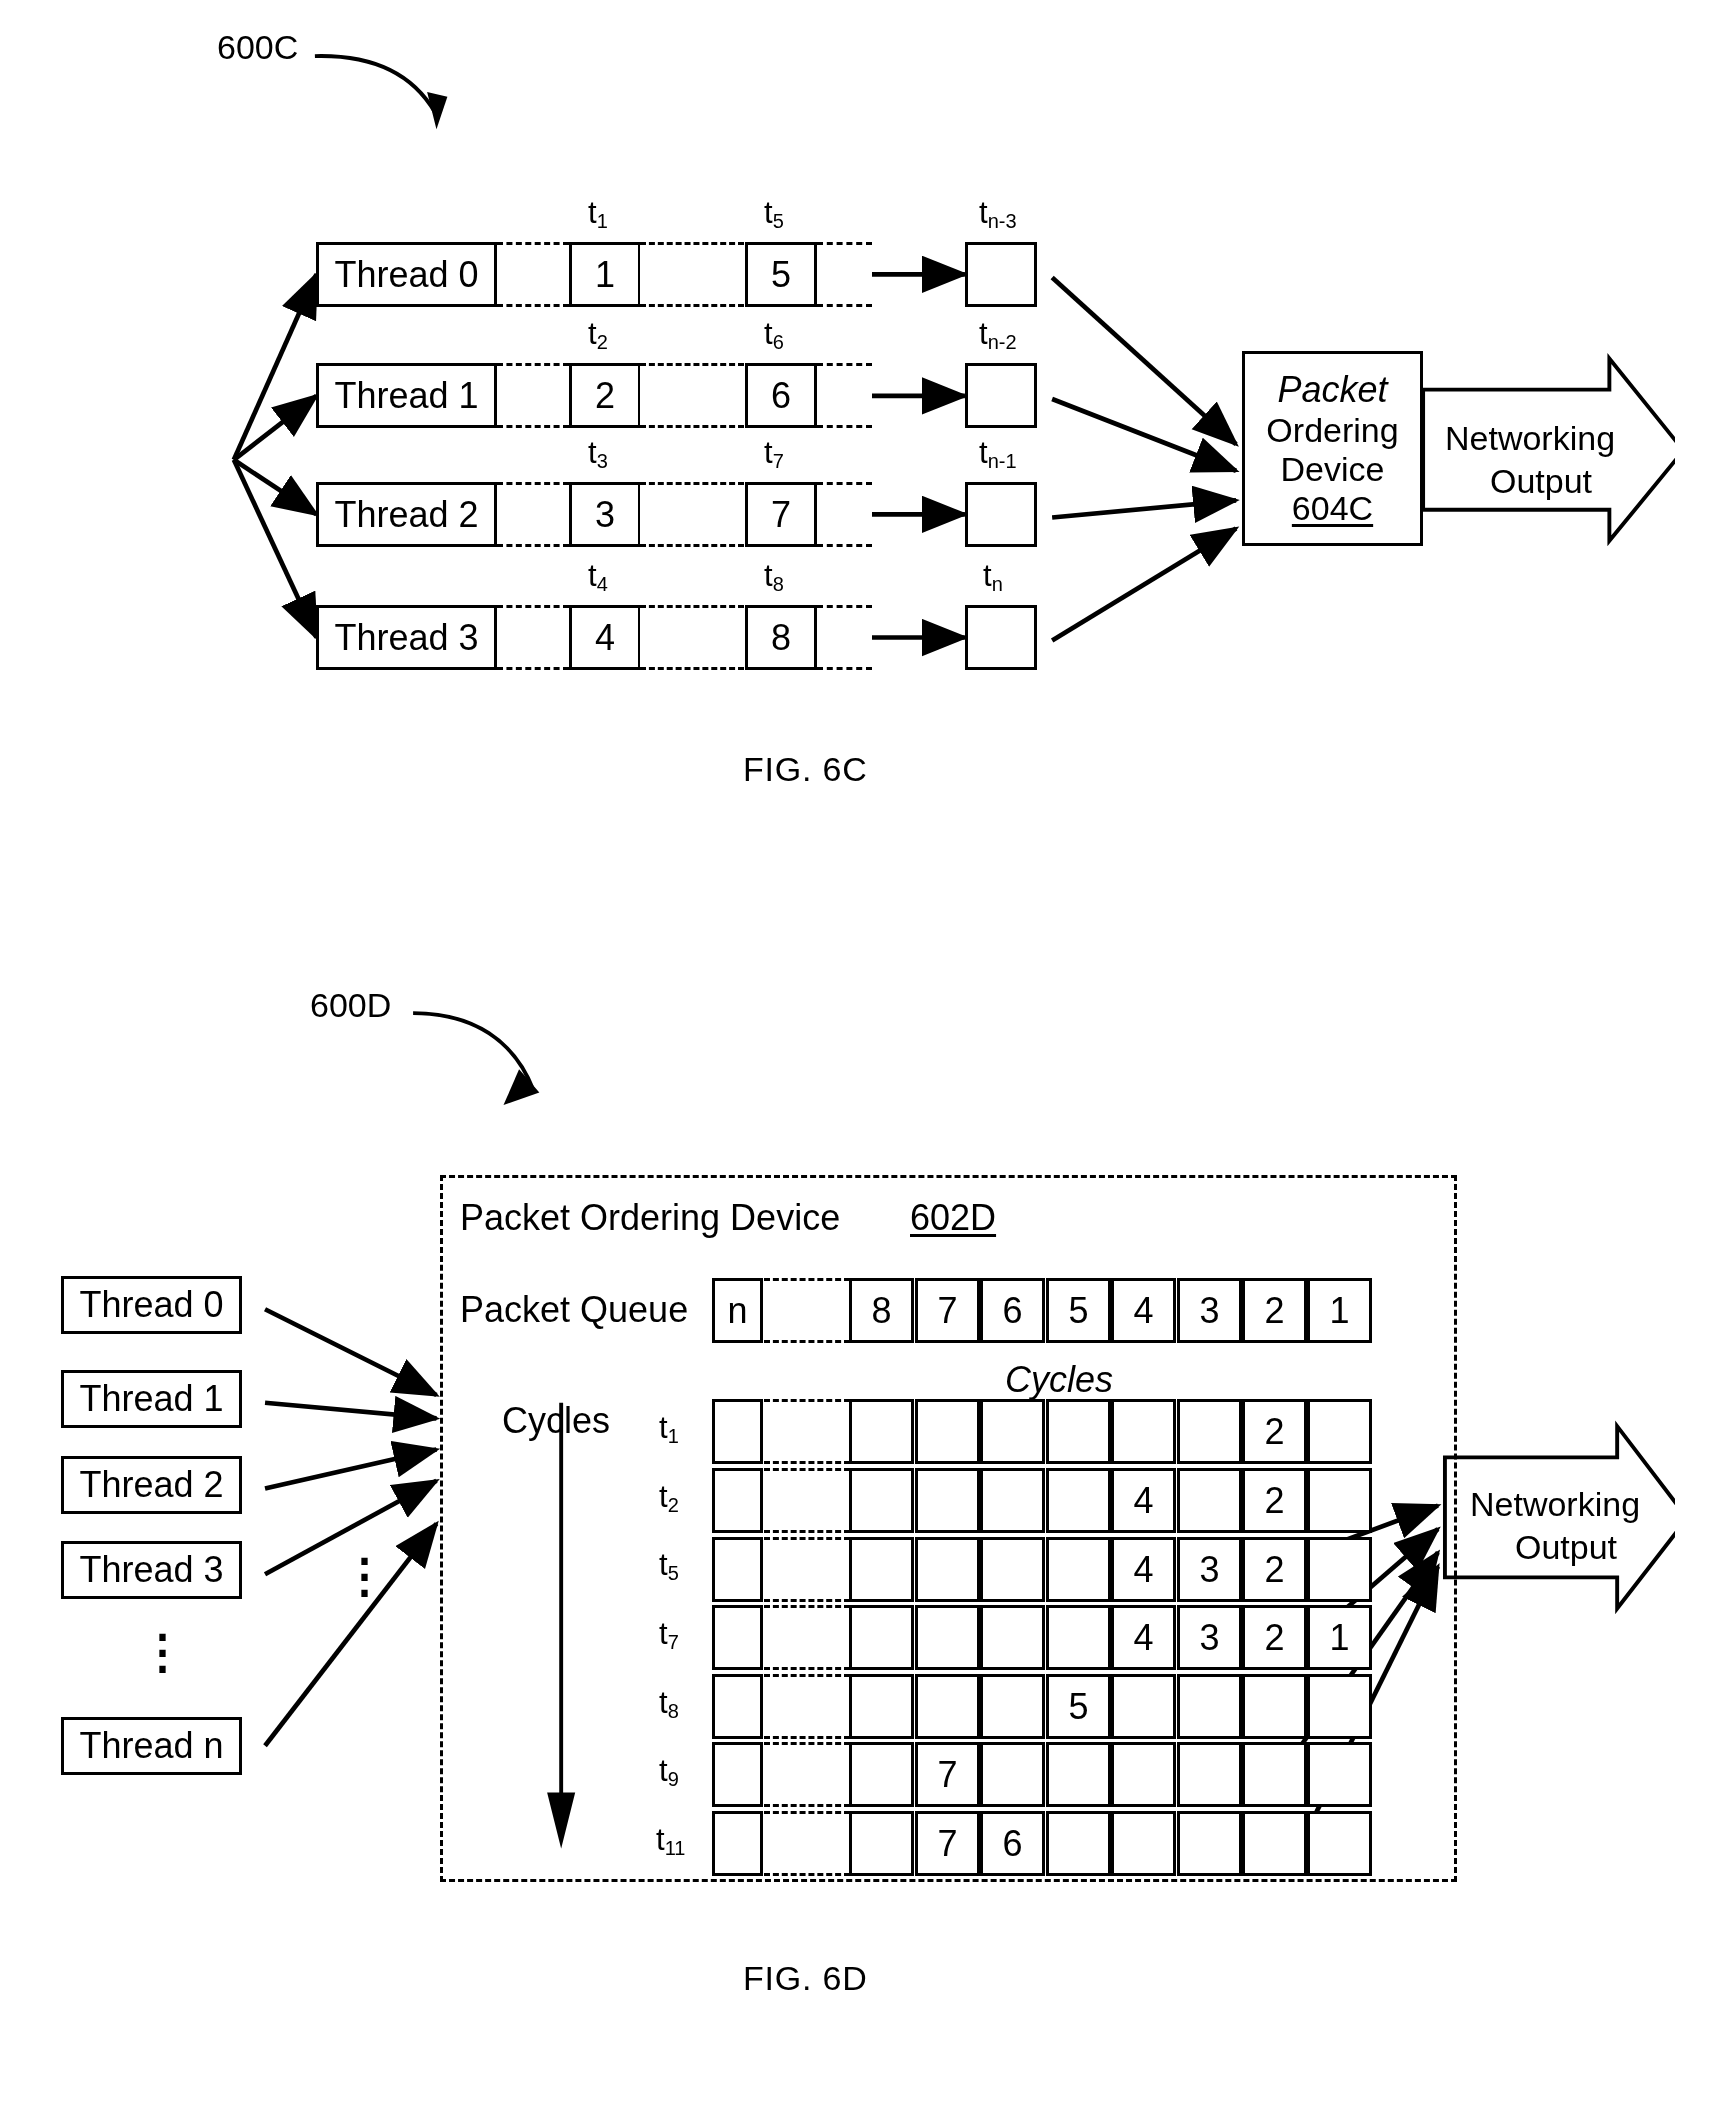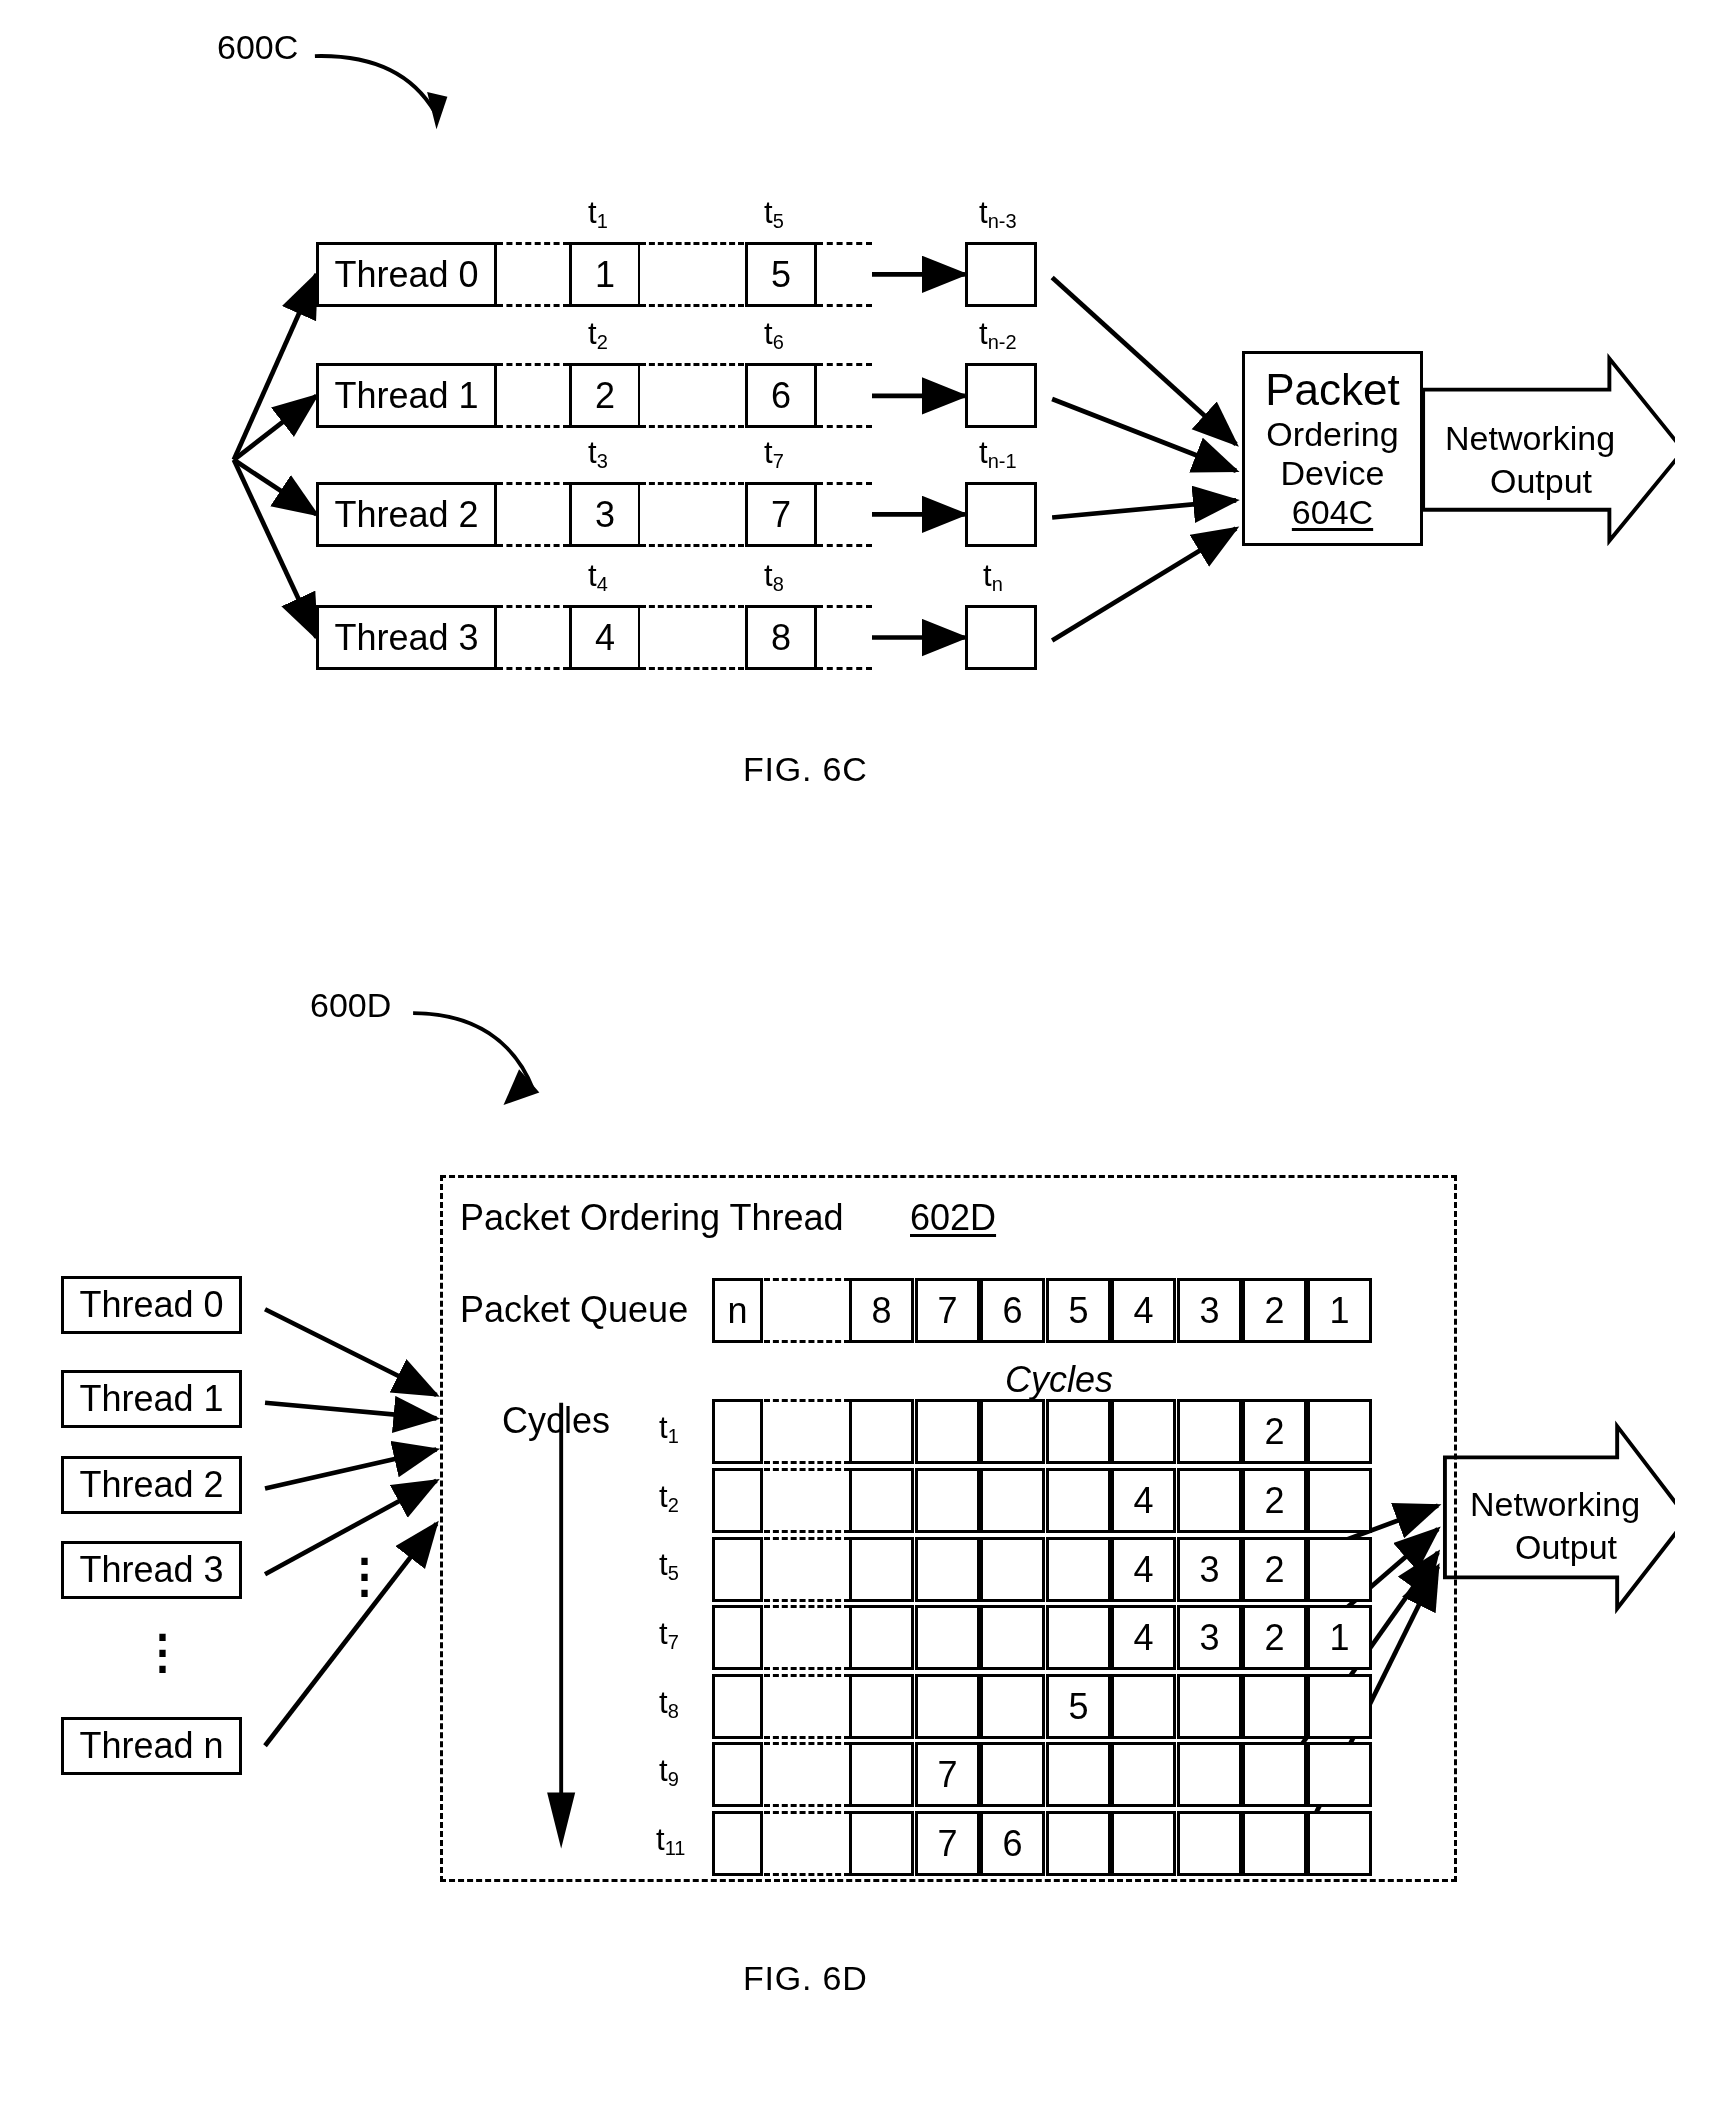--- a/index.html
+++ b/index.html
@@ -202,21 +202,21 @@
   </div>
   <div class="dashcell" style="left:817px;top:605px;width:55px;height:65px;"></div>
   <div class="cell" style="left:965px;top:605px;width:72px;height:65px;">
     <span></span>
   </div>
   <div class="tlabel" style="left:588px;top:558px;">t<sub>4</sub></div>
   <div class="tlabel" style="left:764px;top:558px;">t<sub>8</sub></div>
   <div class="tlabel" style="left:983px;top:558px;">t<sub>n</sub></div>
 
   <div class="solidbox" style="left:1242px;top:351px;width:181px;height:195px;flex-direction:column;">
-    <span style="font-size:44px;">Packet</span>
+    <span style="font-size:36px;font-style:italic;">Packet</span>
     <span style="font-size:34px;">Ordering</span>
     <span style="font-size:34px;">Device</span>
     <span class="underl" style="font-size:34px;">604C</span>
   </div>
 
   <div class="txt" style="left:1445px;top:421px;font-size:34px;">Networking</div>
   <div class="txt" style="left:1490px;top:464px;font-size:34px;">Output</div>
 
   <div class="figlabel" style="left:743px;top:750px;">FIG. 6C</div>
 
@@ -239,21 +239,21 @@
     <path d="M1662,2000 L1845,1932" stroke="#000" stroke-width="6" fill="none" marker-end="url(#ah2)"></path>
     <path d="M1662,2120 L1845,1962" stroke="#000" stroke-width="6" fill="none" marker-end="url(#ah2)"></path>
     <path d="M1662,2250 L1845,1992" stroke="#000" stroke-width="6" fill="none" marker-end="url(#ah2)"></path>
     <path d="M1662,2380 L1845,2010" stroke="#000" stroke-width="6" fill="none" marker-end="url(#ah2)"></path>
 
     <path d="M1854,1870 L2075,1870 L2075,1830 L2165,1948 L2075,2064 L2075,2024 L1854,2024 Z" stroke="#000" stroke-width="5" fill="#fff"></path>
   </svg>
 
   <div class="dashedpanel" style="left:440px;top:1175px;width:1017px;height:707px;"></div>
 
-  <div class="txt" style="left:460px;top:1200px;font-size:36px;">Packet Ordering Thread</div>
+  <div class="txt" style="left:460px;top:1200px;font-size:36px;">Packet Ordering Device</div>
   <div class="txt underl" style="left:910px;top:1200px;font-size:36px;">602D</div>
 
   <div class="threadbox" style="left:61px;top:1276px;width:181px;height:58px;">
     <span>Thread 0</span>
     </div>
   <div class="threadbox" style="left:61px;top:1370px;width:181px;height:58px;">
     <span>Thread 1</span>
     </div>
   <div class="threadbox" style="left:61px;top:1456px;width:181px;height:58px;">
     <span>Thread 2</span>

